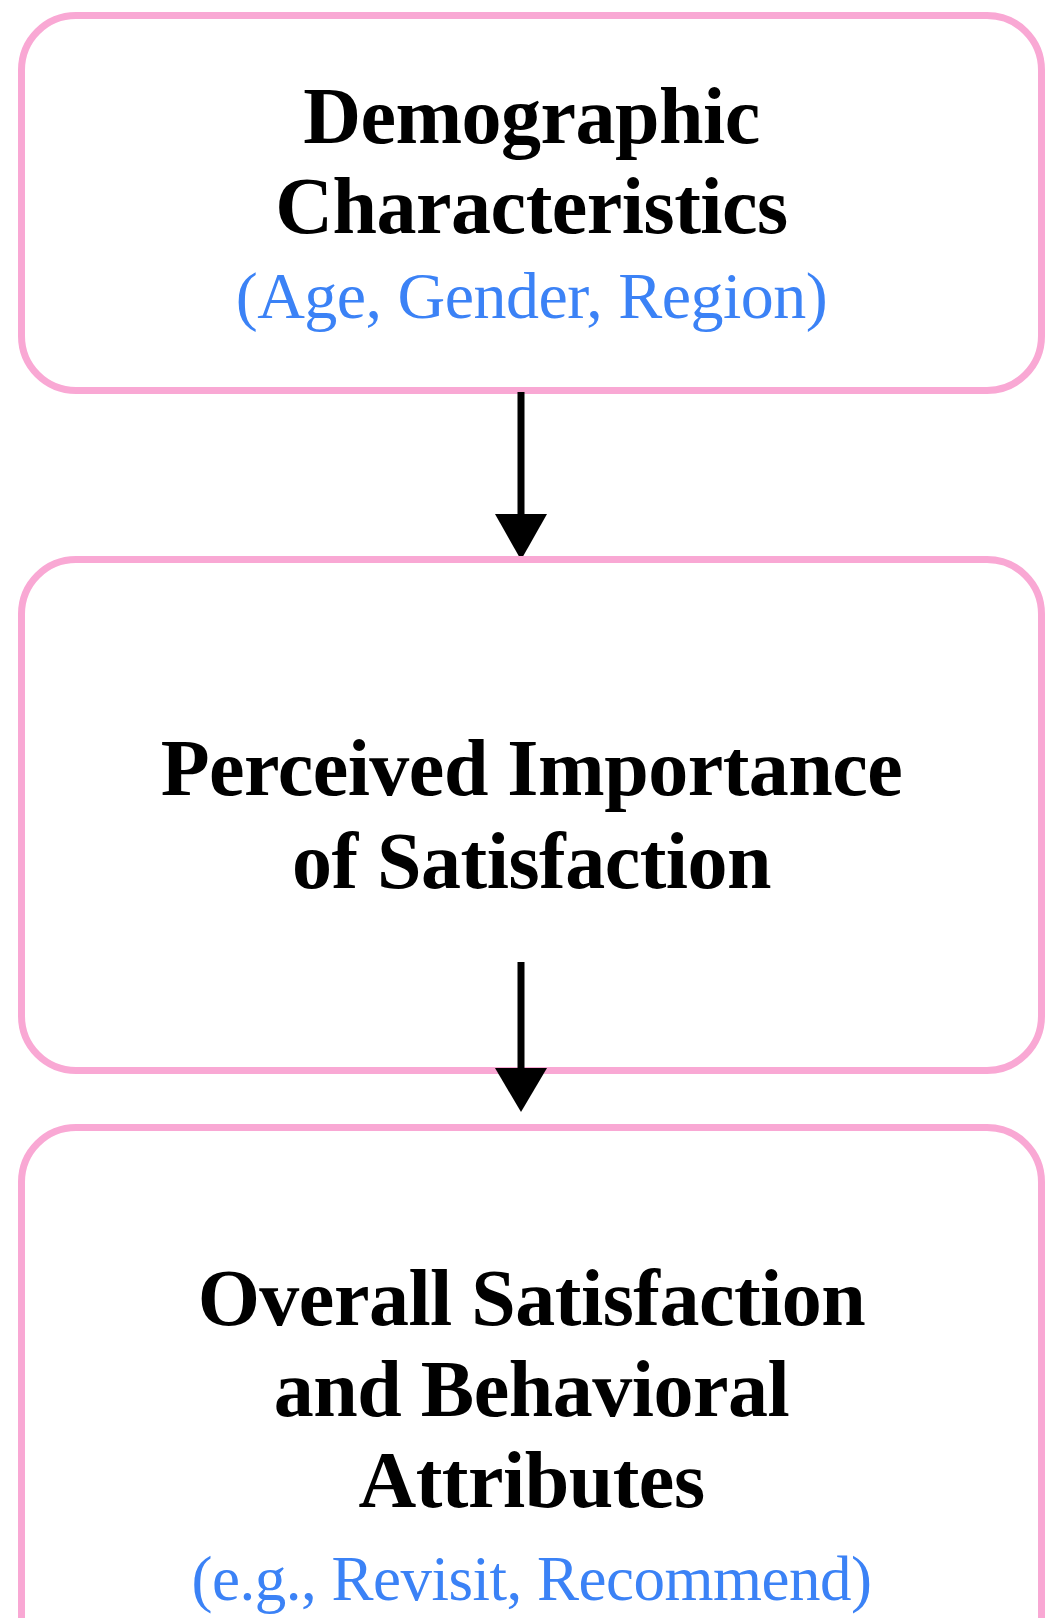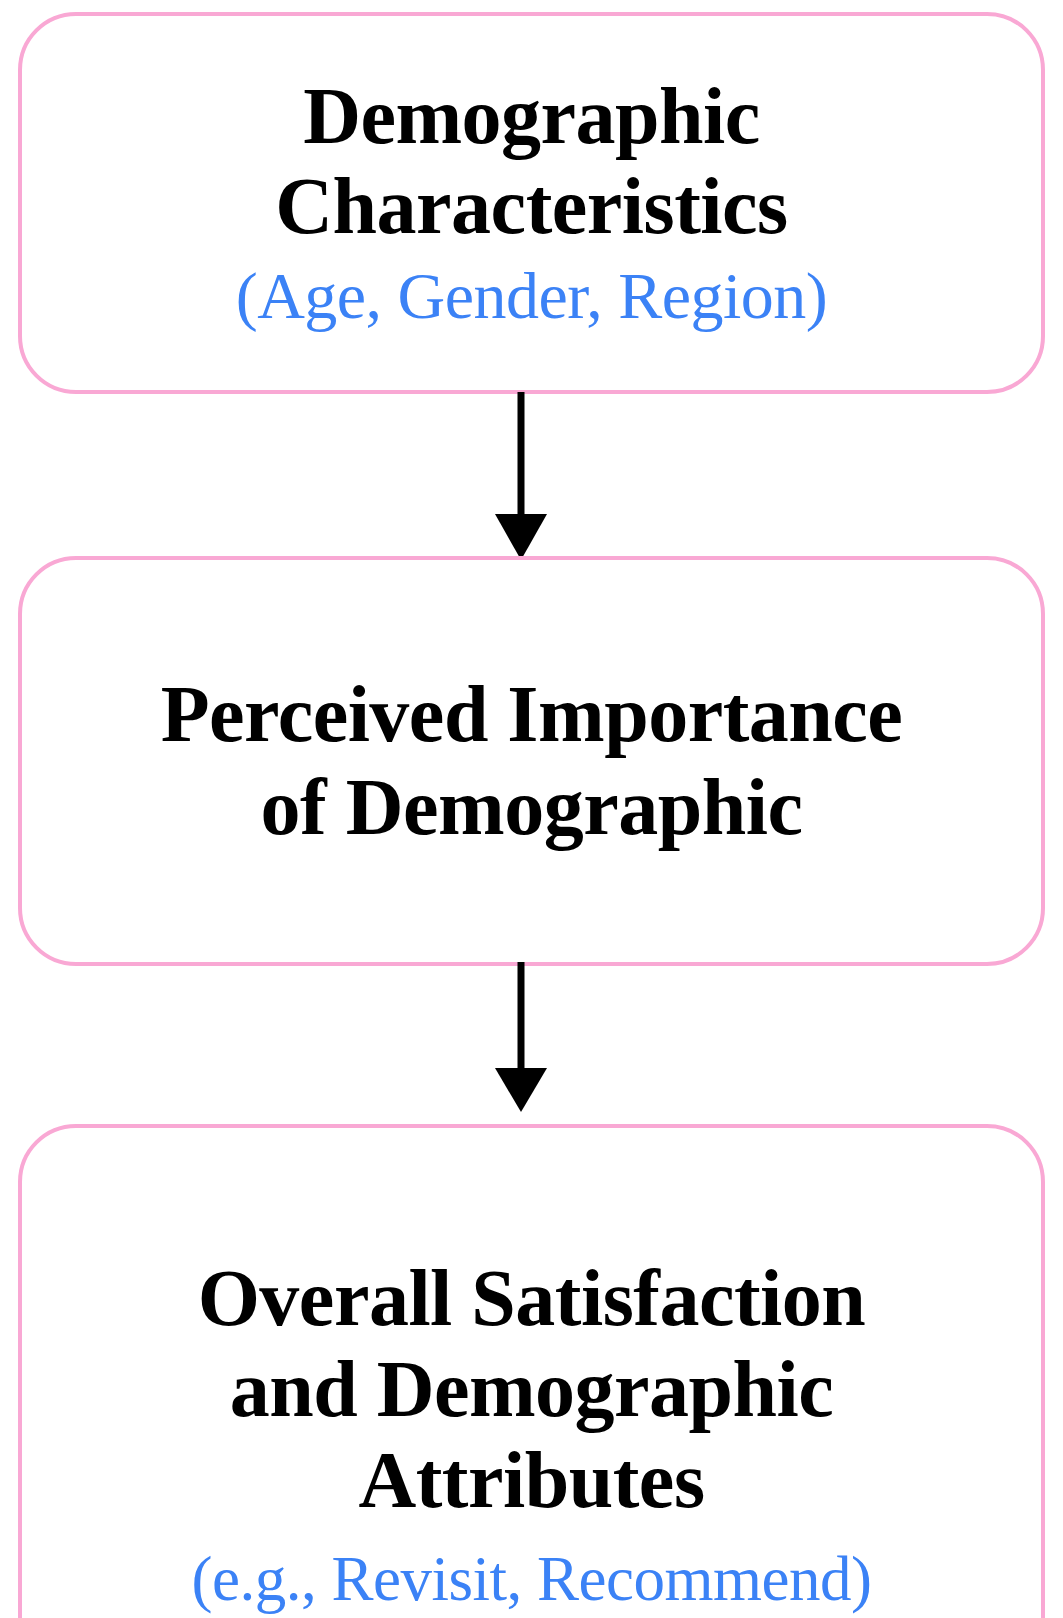--- a/index.html
+++ b/index.html
@@ -22,33 +22,33 @@
     top: 0;
     width: 1063px;
     height: 1618px;
   }
 
   
   .node {
     position: absolute;
     left: 18px;
     width: 1027px;
-    border: 4px solid #f9a8d4;
+    border: 7px solid #f9a8d4;
     border-radius: 58px;
     background: #ffffff;
     display: flex;
     flex-direction: column;
     align-items: center;
     justify-content: center;
     text-align: center;
     padding: 4px 26px;
   }
 
   #node-demographics { top: 12px;   height: 382px; }
-  #node-importance   { top: 556px;  height: 410px; }
+  #node-importance   { top: 556px;  height: 518px; }
   #node-satisfaction { top: 1124px; height: 620px; }
 
   .node-title {
     font-weight: bold;
     color: #000000;
     letter-spacing: -0.5px;
   }
 
   .node-subtitle {
     font-weight: normal;
@@ -108,33 +108,33 @@
   <div class="arrow" id="arrow-demographics-to-importance">
     <svg viewBox="0 0 1063 170" preserveAspectRatio="none">
       <line x1="521" y1="0" x2="521" y2="138" stroke="#000000" stroke-width="7"></line>
       <polygon points="521,168 495,122 547,122" fill="#000000"></polygon>
     </svg>
   </div>
 
   <div class="node" id="node-importance">
     <div class="node-title">
       <div>Perceived Importance</div>
-      <div>of Demographic</div>
+      <div>of Satisfaction</div>
     </div>
   </div>
 
   <div class="arrow" id="arrow-importance-to-satisfaction">
     <svg viewBox="0 0 1063 152" preserveAspectRatio="none">
       <line x1="521" y1="0" x2="521" y2="122" stroke="#000000" stroke-width="7"></line>
       <polygon points="521,150 495,106 547,106" fill="#000000"></polygon>
     </svg>
   </div>
 
   <div class="node" id="node-satisfaction">
     <div class="node-title">
       <div>Overall Satisfaction</div>
-      <div>and Demographic</div>
+      <div>and Behavioral</div>
       <div>Attributes</div>
     </div>
     <div class="node-subtitle">(e.g., Revisit,  Recommend)</div>
   </div>
 
 </div>
 
 </body></html>

